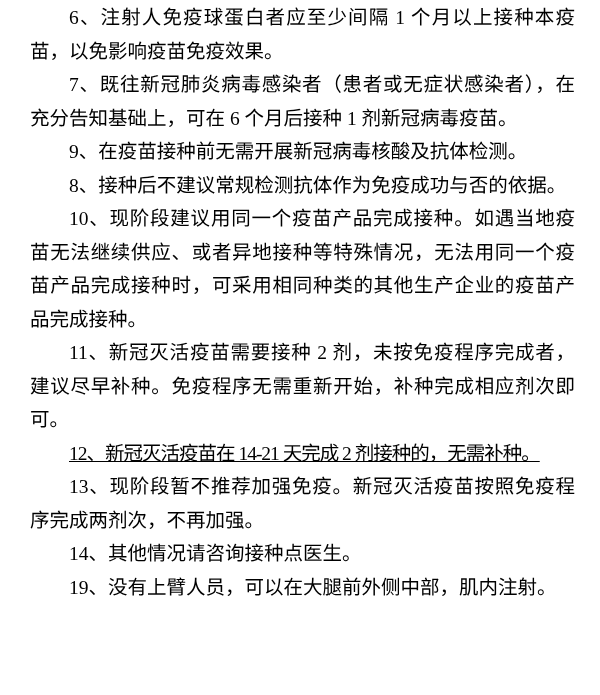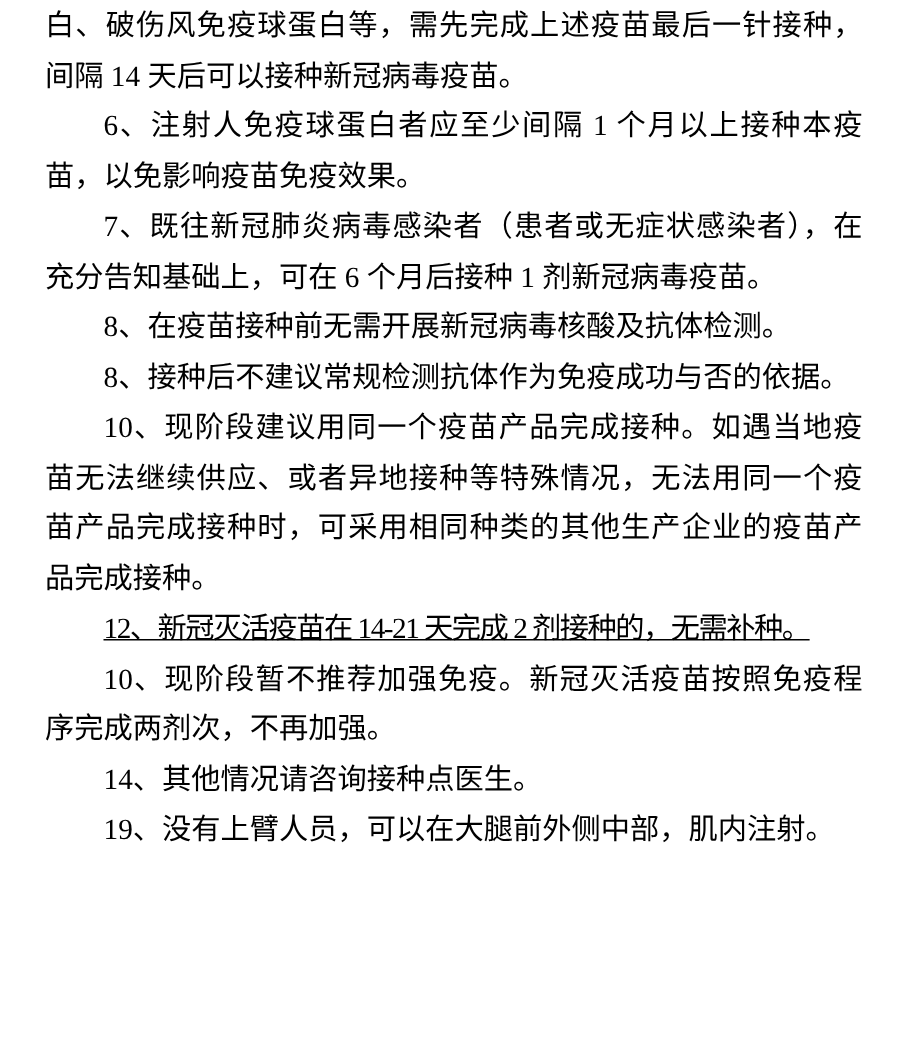--- a/index.html
+++ b/index.html
@@ -32,23 +32,23 @@
   
   .page p.tight {
     letter-spacing: -1px;
     text-decoration: underline;
   }
 </style>
 </head>
 <body>
 
 <div class="page">
-  <p>白、破伤风免疫球蛋白等，需先完成上述疫苗最后一针接种，间隔 14 天后可以接种新冠病毒疫苗。</p>
   <p class="indent">6、注射人免疫球蛋白者应至少间隔 1 个月以上接种本疫苗，以免影响疫苗免疫效果。</p>
   <p class="indent">7、既往新冠肺炎病毒感染者（患者或无症状感染者），在充分告知基础上，可在 6 个月后接种 1 剂新冠病毒疫苗。</p>
-  <p class="indent">8、在疫苗接种前无需开展新冠病毒核酸及抗体检测。</p>
+  <p class="indent">9、在疫苗接种前无需开展新冠病毒核酸及抗体检测。</p>
   <p class="indent">8、接种后不建议常规检测抗体作为免疫成功与否的依据。</p>
   <p class="indent">10、现阶段建议用同一个疫苗产品完成接种。如遇当地疫苗无法继续供应、或者异地接种等特殊情况，无法用同一个疫苗产品完成接种时，可采用相同种类的其他生产企业的疫苗产品完成接种。</p>
+  <p class="indent">11、新冠灭活疫苗需要接种 2 剂，未按免疫程序完成者，建议尽早补种。免疫程序无需重新开始，补种完成相应剂次即可。</p>
   <p class="indent tight">12、新冠灭活疫苗在 14-21 天完成 2 剂接种的，无需补种。</p>
-  <p class="indent">10、现阶段暂不推荐加强免疫。新冠灭活疫苗按照免疫程序完成两剂次，不再加强。</p>
+  <p class="indent">13、现阶段暂不推荐加强免疫。新冠灭活疫苗按照免疫程序完成两剂次，不再加强。</p>
   <p class="indent">14、其他情况请咨询接种点医生。</p>
   <p class="indent">19、没有上臂人员，可以在大腿前外侧中部，肌内注射。</p>
 </div>
 
 </body></html>

